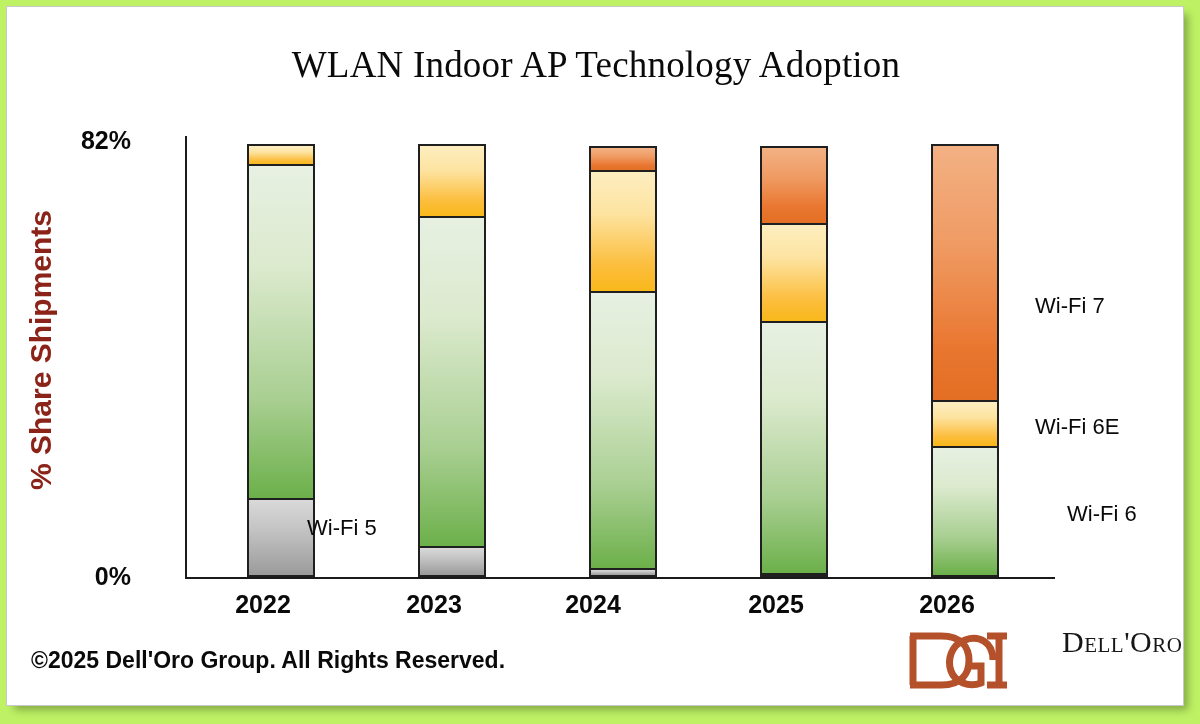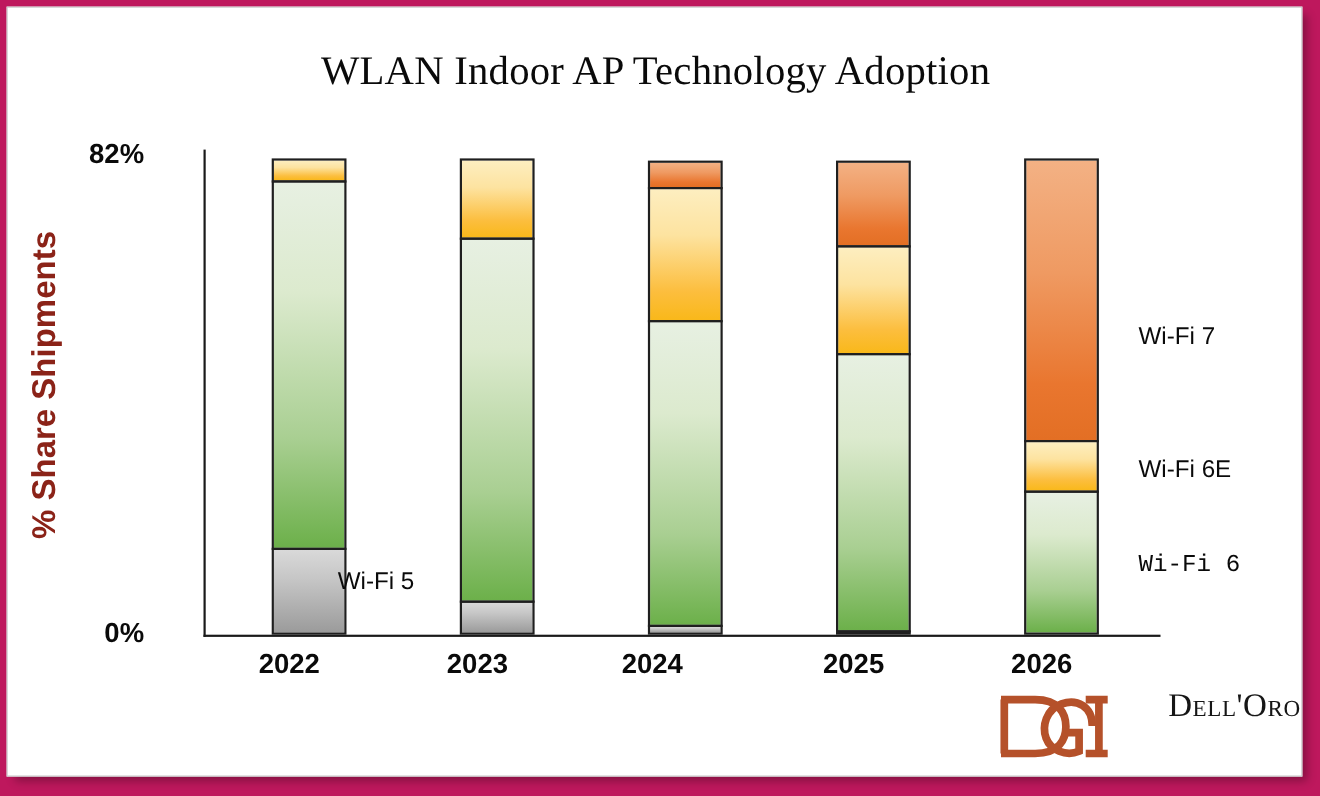--- a/index.html
+++ b/index.html
@@ -9,21 +9,21 @@
     width: 1200px;
     height: 724px;
     overflow: hidden;
     font-family: "Liberation Sans", sans-serif;
   }
 
   #page {
     position: relative;
     width: 1200px;
     height: 724px;
-    background: #be185d;
+    background: #bef264;
   }
 
   
   .card {
     position: absolute;
     left: 6px;
     top: 6px;
     width: 1178px;
     height: 700px;
     background: #ffffff;
@@ -151,21 +151,21 @@
     position: absolute;
     font-family: "Liberation Sans", sans-serif;
     font-size: 22px;
     font-weight: 400;
     color: #0a0a0a;
     white-space: nowrap;
   }
   .ann-wifi5 { left: 300px; top: 508px; }
   .ann-wifi7 { left: 1028px; top: 286px; }
   .ann-wifi6e{ left: 1028px; top: 407px; }
-  .ann-wifi6 { left: 1028px; top: 494px; font-family: Liberation Mono, monospace; }
+  .ann-wifi6 { left: 1060px; top: 494px; }
 
   
   .copyright {
     position: absolute;
     left: 24px;
     top: 640px;
     font-family: "Liberation Sans", sans-serif;
     font-size: 23px;
     font-weight: 700;
     color: #0a0a0a;
@@ -258,20 +258,21 @@
     <div class="xtick" style="left:357px;">2023</div>
     <div class="xtick" style="left:516px;">2024</div>
     <div class="xtick" style="left:699px;">2025</div>
     <div class="xtick" style="left:870px;">2026</div>
 
     <div class="ann ann-wifi5">Wi-Fi 5</div>
     <div class="ann ann-wifi7">Wi-Fi 7</div>
     <div class="ann ann-wifi6e">Wi-Fi 6E</div>
     <div class="ann ann-wifi6">Wi-Fi 6</div>
 
+    <div class="copyright">©2025 Dell'Oro Group. All Rights Reserved.</div>
 
     <div class="logo">
       <svg class="logo-mark" viewBox="0 0 104 66">
         <g fill="none" stroke="#b5512a" stroke-width="7">
           <path d="M6 9 L6 58"></path>
           <path d="M3 9 L34 9 C56 9 62 22 62 33.5 C62 45 56 58 34 58 L3 58"></path>
           <path d="M86 33 C86 15 72 8 58 13 C44 18 40 33 44 44 C48 55 62 61 74 56 L74 39 L62 39"></path>
           <path d="M92 9 L92 58"></path>
           <path d="M80 9 L100 9"></path>
           <path d="M80 58 L100 58"></path>

